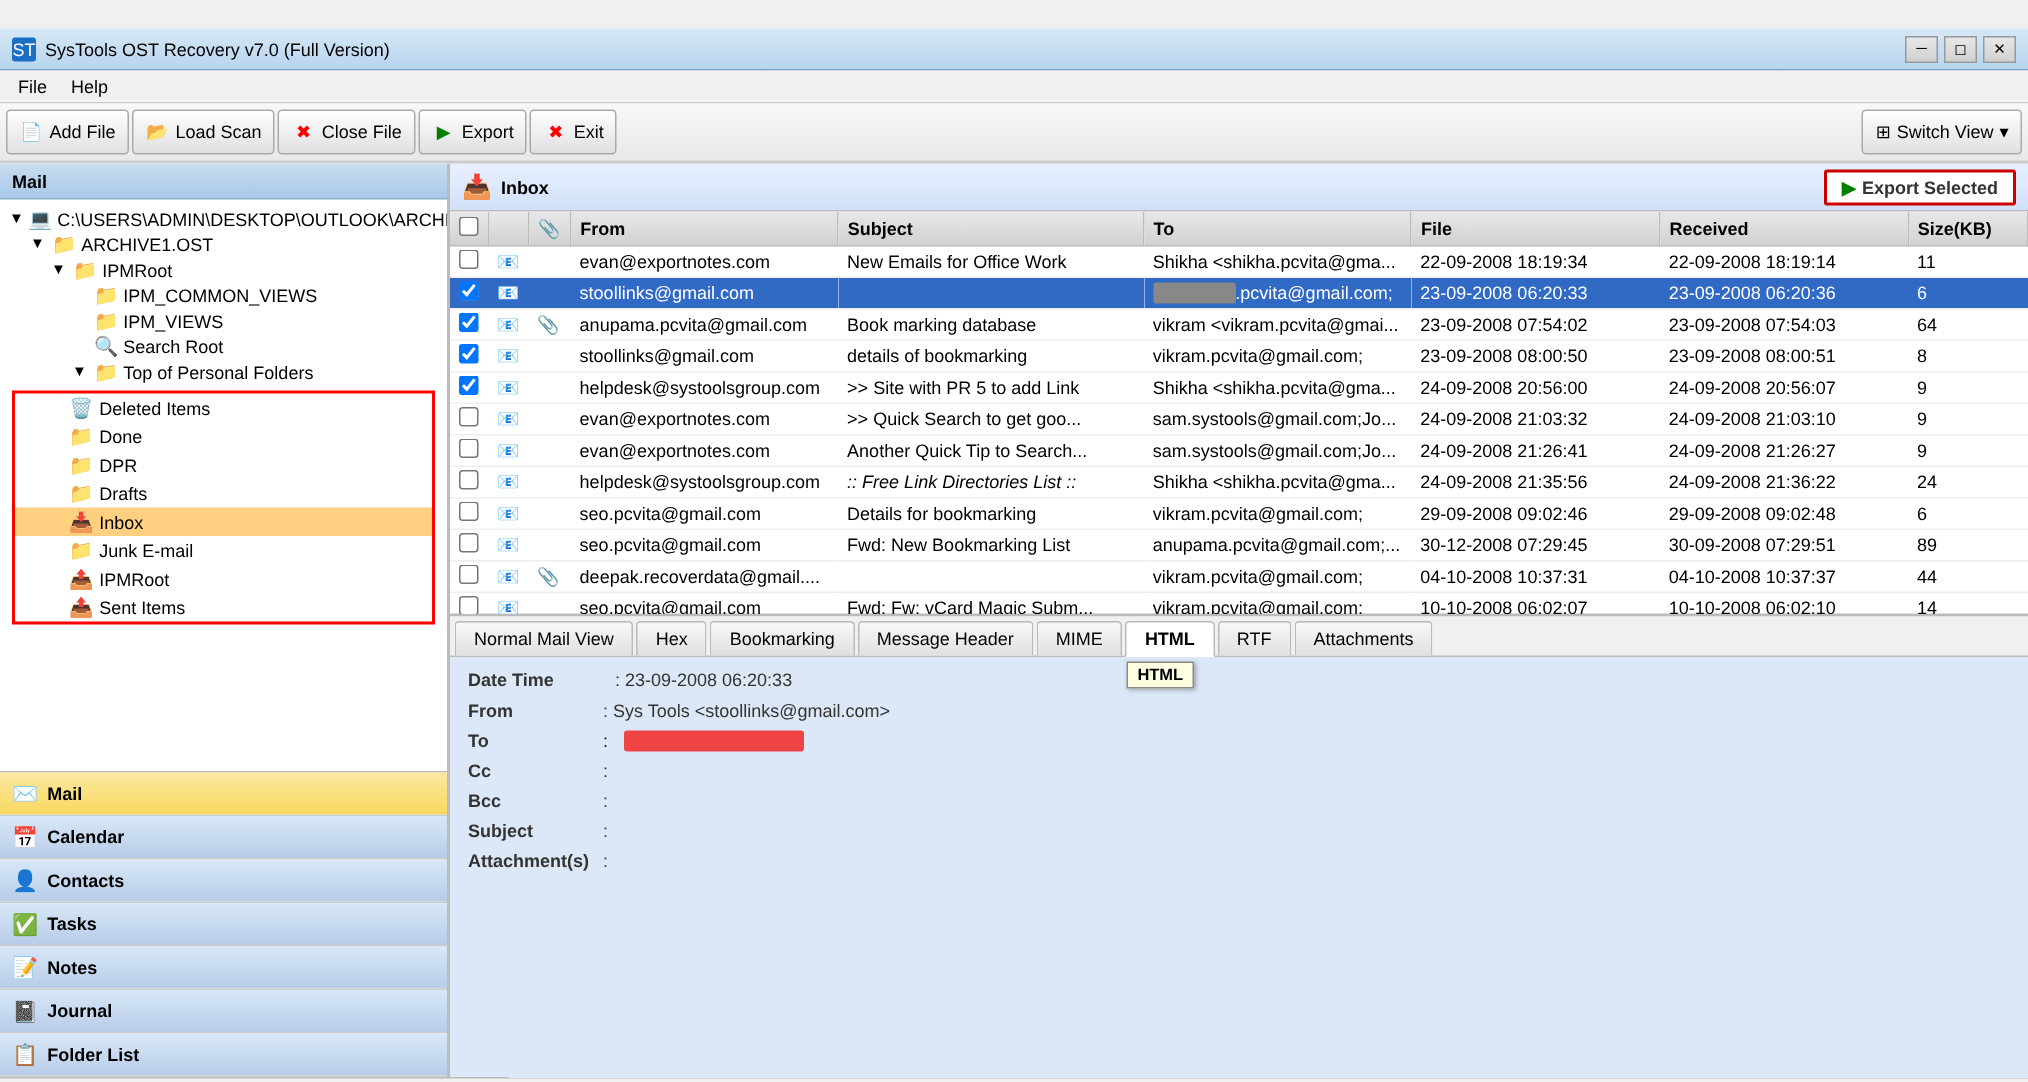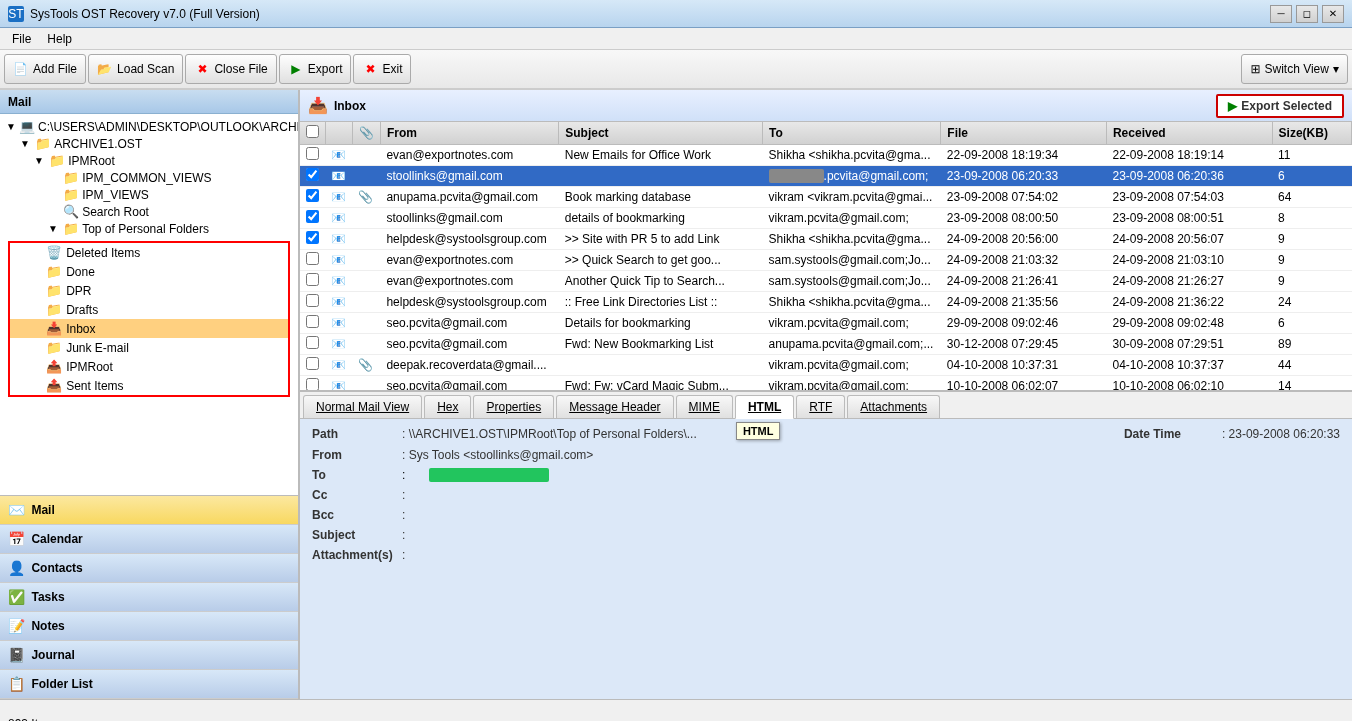--- a/index.html
+++ b/index.html
@@ -7,20 +7,21 @@
 
     
     .titlebar {
       background: linear-gradient(to bottom, #d6e8f7, #b8d4ee);
       height: 28px;
       display: flex;
       align-items: center;
       justify-content: space-between;
       padding: 0 8px;
       border-bottom: 1px solid #7a9fc4;
+      margin-top: 19px;
     }
     .titlebar-left { display: flex; align-items: center; gap: 6px; font-size: 12px; }
     .titlebar-icon { width: 16px; height: 16px; background: #1a6fc4; border-radius: 2px; display: flex; align-items: center; justify-content: center; color: white; font-size: 9px; }
     .titlebar-controls { display: flex; gap: 4px; }
     .titlebar-btn { width: 22px; height: 18px; background: linear-gradient(to bottom, #e8e8e8, #d0d0d0); border: 1px solid #999; display: flex; align-items: center; justify-content: center; font-size: 10px; cursor: pointer; }
 
     
     .menubar {
       background: #f0f0f0;
       height: 22px;
@@ -239,21 +240,20 @@
     }
     .tab {
       padding: 4px 12px;
       border: 1px solid #bbb;
       border-bottom: none;
       background: linear-gradient(to bottom, #f8f8f8, #e0e0e0);
       cursor: pointer;
       font-size: 12px;
       margin-right: 2px;
       border-radius: 3px 3px 0 0;
-      text-decoration: underline;
     }
     .tab.active {
       background: white;
       border-bottom: 1px solid white;
       margin-bottom: -1px;
       font-weight: bold;
       position: relative;
       z-index: 1;
     }
     .tab.html-tab {
@@ -604,21 +604,21 @@
               <td style="max-width: 140px;">sam.systools@gmail.com;Jo...</td>
               <td>24-09-2008 21:26:41</td>
               <td>24-09-2008 21:26:27</td>
               <td>9</td>
             </tr>
             <tr>
               <td class="check-col"><input type="checkbox" style=""></td>
               <td><span style="font-size:12px">📧</span></td>
               <td></td>
               <td style="max-width: 140px;">helpdesk@systoolsgroup.com</td>
-              <td style="max-width: 160px;">:: Free Link Directories List ::</td>
+              <td style="max-width: 160px; font-style: italic;">:: Free Link Directories List ::</td>
               <td style="max-width: 140px;">Shikha &lt;shikha.pcvita@gma...</td>
               <td>24-09-2008 21:35:56</td>
               <td>24-09-2008 21:36:22</td>
               <td>24</td>
             </tr>
             <tr>
               <td class="check-col"><input type="checkbox" style=""></td>
               <td><span style="font-size:12px">📧</span></td>
               <td></td>
               <td style="max-width: 140px;">seo.pcvita@gmail.com</td>
@@ -661,53 +661,49 @@
               <td>10-10-2008 06:02:10</td>
               <td>14</td>
             </tr>
           </tbody>
       </table>
     </div>
 
     <div class="tabs-container">
       <div class="tab">Normal Mail View</div>
       <div class="tab">Hex</div>
-      <div class="tab">Properties</div>
+      <div class="tab">Bookmarking</div>
       <div class="tab">Message Header</div>
       <div class="tab">MIME</div>
       <div class="tab active html-tab">
         HTML
         <div class="html-tooltip">HTML</div>
       </div>
       <div class="tab">RTF</div>
       <div class="tab">Attachments</div>
     </div>
 
     <div class="preview-pane">
 
       <div style="display:flex;justify-content:space-between;margin-bottom:4px;">
-        <div style="display:flex;">
-          <span class="preview-label">Path</span>
-          <span class="preview-value">: \\ARCHIVE1.OST\IPMRoot\Top of Personal Folders\...</span>
-        </div>
         <div style="display:flex;gap:8px;">
           <span class="preview-label">Date Time</span>
           <span class="preview-value">: 23-09-2008 06:20:33</span>
         </div>
       </div>
 
       <div class="preview-row">
         <span class="preview-label">From</span>
         <span class="preview-value">: Sys Tools &lt;stoollinks@gmail.com&gt;</span>
       </div>
 
       <div class="preview-row">
         <span class="preview-label">To</span>
         <span class="preview-colon">:</span>
-        <span class="preview-value blurred" style="width:120px;height:14px;background:#22c55e;color:transparent;border-radius:2px;display:inline-block;margin-left:15px;">████████.pcvita@gmail.com</span>
+        <span class="preview-value blurred" style="width:120px;height:14px;background:#ef4444;color:transparent;border-radius:2px;display:inline-block;margin-left:2px;">████████.pcvita@gmail.com</span>
       </div>
 
       <div class="preview-row">
         <span class="preview-label">Cc</span>
         <span class="preview-value">:</span>
       </div>
 
       <div class="preview-row">
         <span class="preview-label">Bcc</span>
         <span class="preview-value">:</span>

